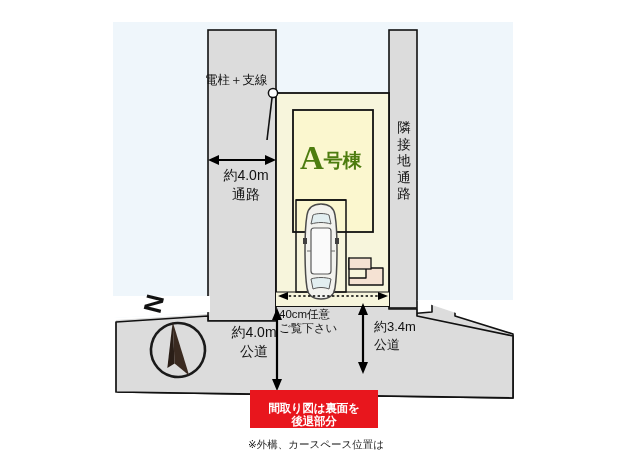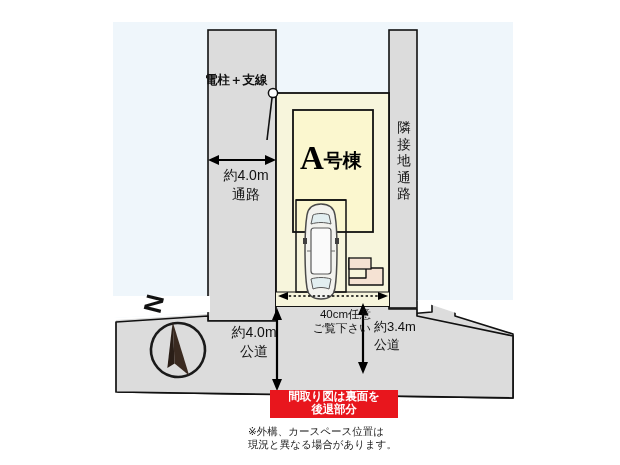--- a/index.html
+++ b/index.html
@@ -10,76 +10,75 @@
     overflow:hidden;
     position:relative;
   }
   #stage{position:absolute;left:0;top:0;width:620px;height:465px;}
   #svgroot{position:absolute;left:0;top:0;}
 
   .lbl{position:absolute;white-space:nowrap;color:#111111;}
 
   
   .pole-label{
-    left:205px;top:72px;font-size:12.5px;letter-spacing:0px;font-weight:bold;
+    left:205px;top:72px;font-size:12.5px;letter-spacing:0px;
   }
 
   
   .drive-dim{
     left:210px;top:166px;width:72px;text-align:center;
     font-size:14px;line-height:19px;
   }
 
   
   .bldg-name{
-    left:300px;top:140px;color:#000000;font-weight:bold;
+    left:300px;top:140px;color:#4d7c0f;font-weight:bold;
     font-family:"Liberation Serif","DejaVu Serif",serif;
     text-align:right;
   }
   .bldg-name .big{font-size:33px;vertical-align:-2px;}
   .bldg-name .small{font-size:19px;font-family:"Liberation Sans","DejaVu Sans",sans-serif;}
 
   
   .adj-label{
     left:396px;top:120px;font-size:13.5px;line-height:16.5px;
     width:16px;text-align:center;
   }
   .adj-label span{display:block;}
 
   
   .setback-label{
-    left:287px;top:308px;width:84px;text-align:right;
+    left:279px;top:308px;width:84px;text-align:left;
     font-size:11.5px;line-height:13.5px;
   }
 
   
   .road-left-dim{
     left:219px;top:323px;width:70px;text-align:center;
     font-size:14px;line-height:19px;
   }
   
   .road-right-dim{
     left:374px;top:318px;width:62px;
     font-size:13px;line-height:18px;
   }
 
   
   .red-badge{
-    position:absolute;left:250px;top:390px;width:128px;height:28px;
+    position:absolute;left:250px;top:390px;width:128px;height:38px;
     background:#e8161d;color:#ffffff;font-weight:bold;
     font-size:11.5px;line-height:13px;text-align:center;
-    padding-top:0;box-sizing:border-box;
+    padding-top:12px;box-sizing:border-box;
     letter-spacing:-0.2px;
-    margin-left:20px;
   }
   .red-badge span{display:block;}
 
   
   .note{
-    left:248px;top:425px;width:150px;
+    left:248px;top:438px;width:150px;
     font-size:10.5px;line-height:13px;color:#1a1a1a;
   }
   .note span{display:block;}
 </style>
 </head>
 <body>
 
 <div id="stage">
 
   <svg id="svgroot" width="620" height="465" viewBox="0 0 620 465">
@@ -210,16 +209,15 @@
     <div>公道</div>
   </div>
 
   <div class="red-badge">
     <span>間取り図は裏面を</span>
     <span>後退部分</span>
   </div>
 
   <div class="lbl note">
     <span>※外構、カースペース位置は</span>
-    <span>現況と異なる場合があります。</span>
   </div>
 
 </div>
 
 </body></html>

